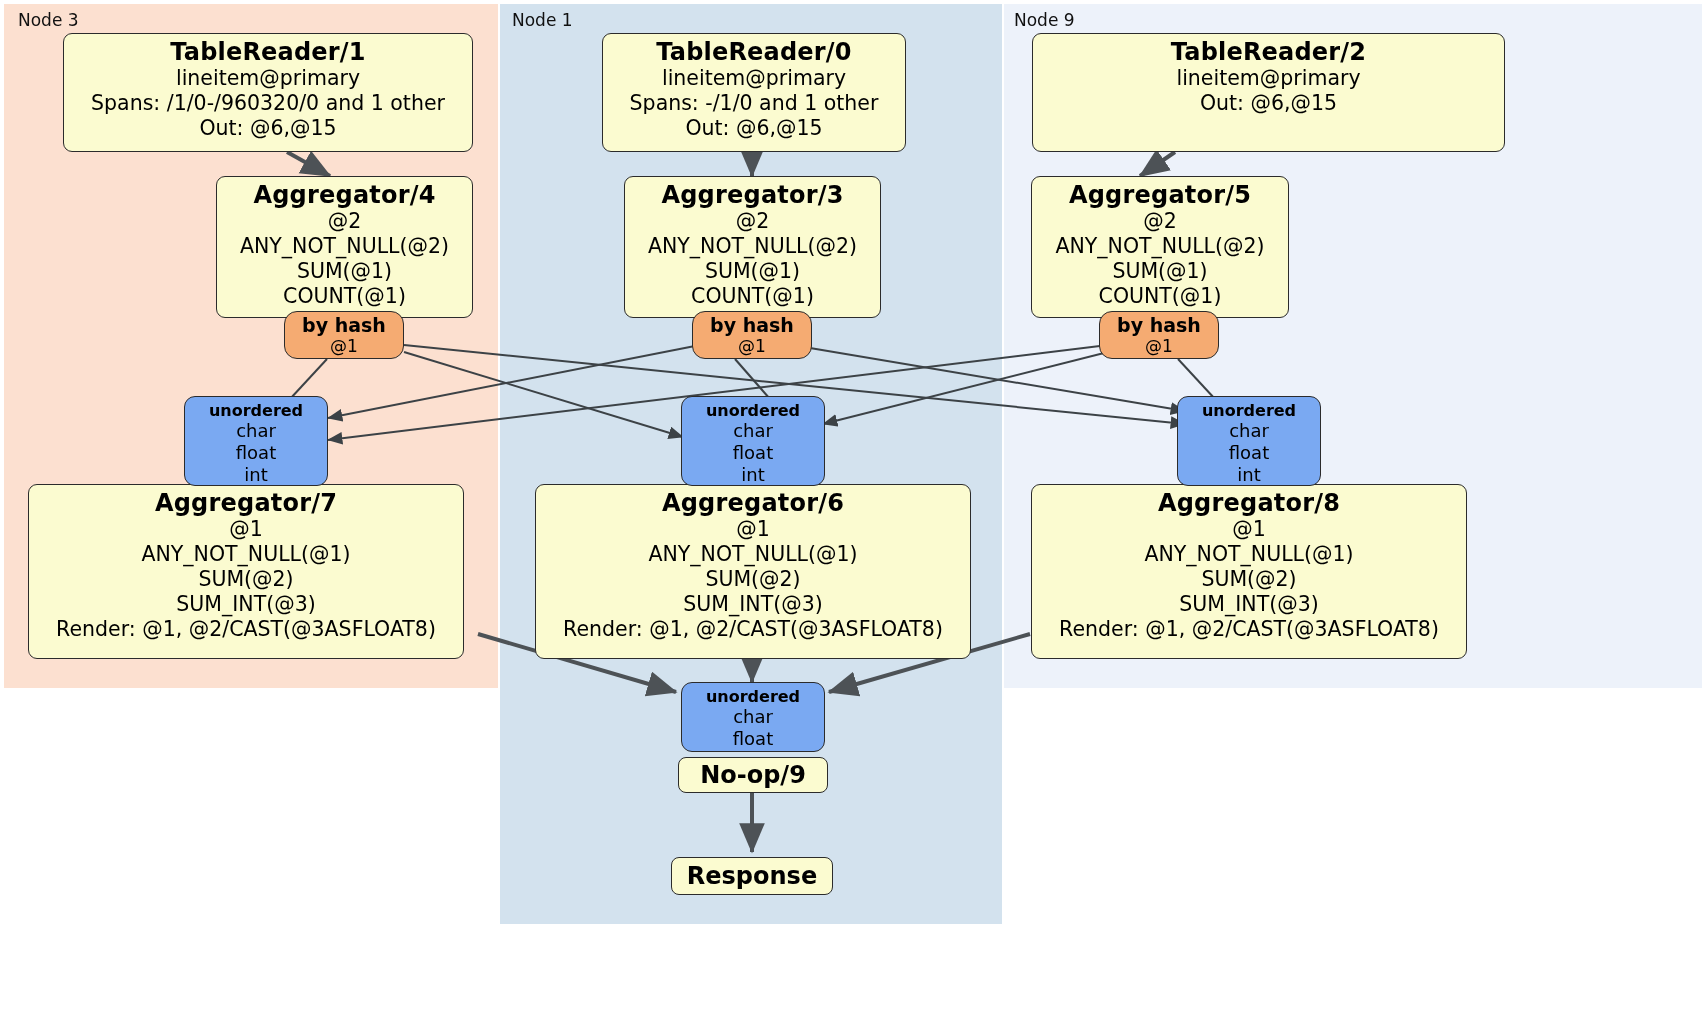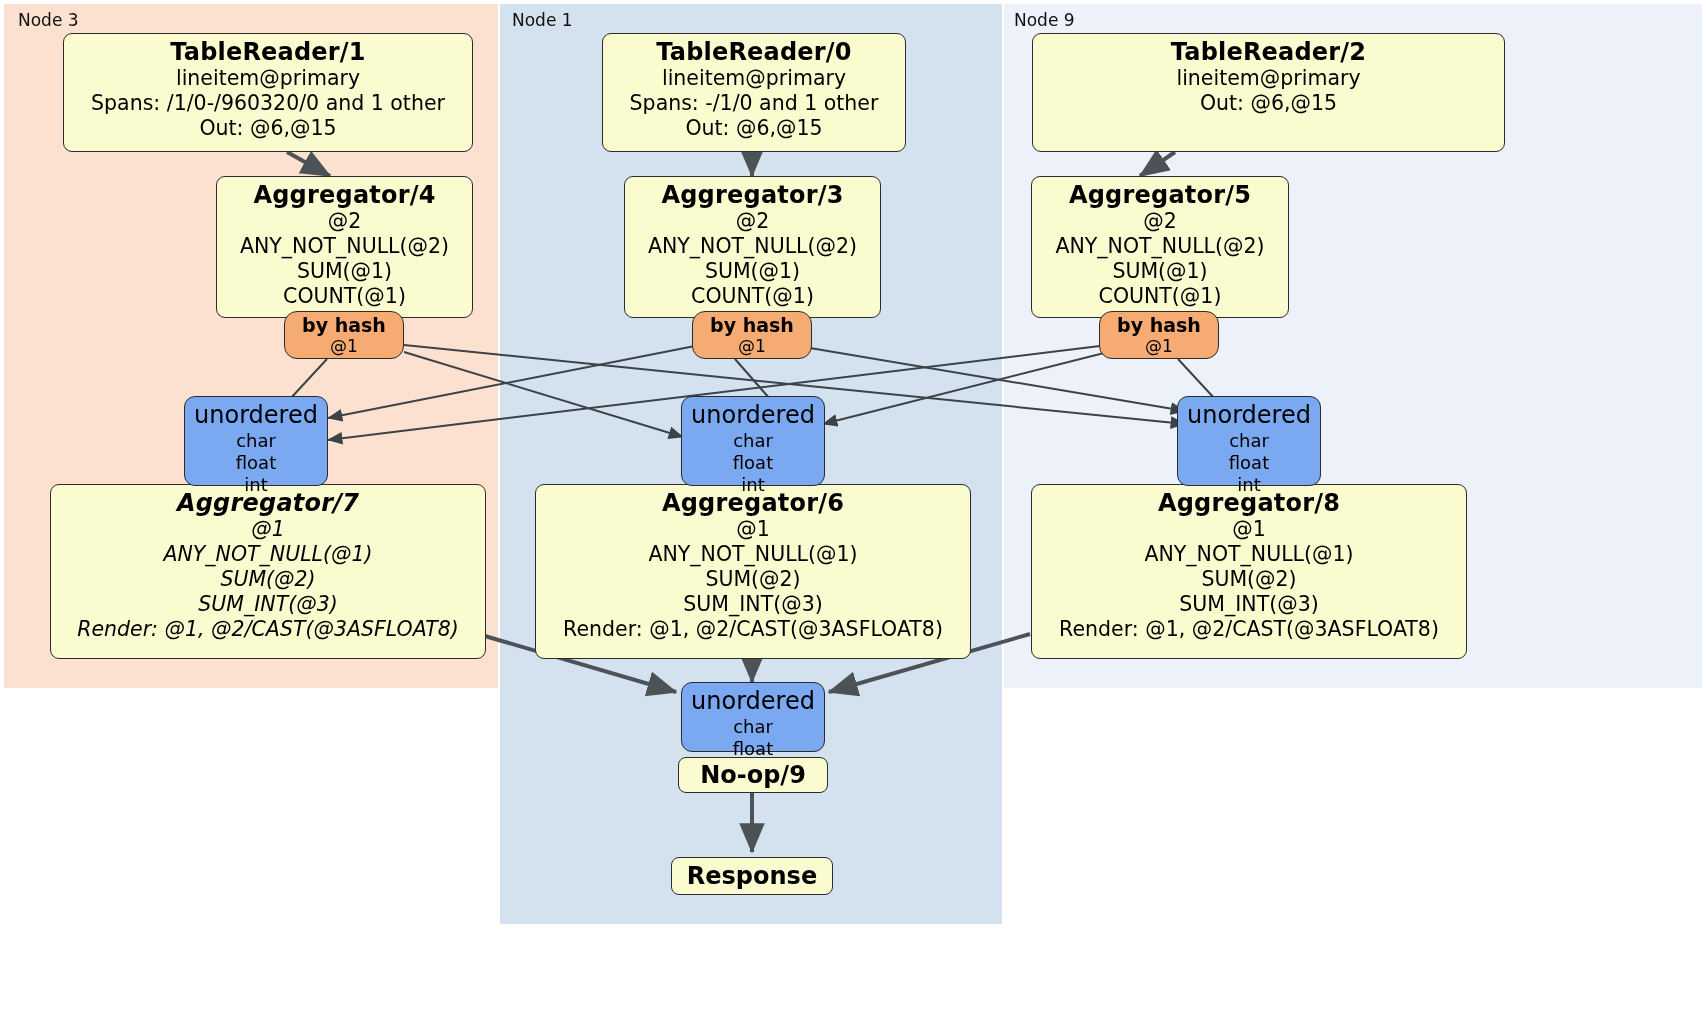--- a/index.html
+++ b/index.html
@@ -62,21 +62,21 @@
   .router .title{font-weight:bold;font-size:19px;line-height:1.12;}
   .router .line{font-size:17px;line-height:1.2;}
 
   .sync{
     background:#7aa9f2;
     border:1.6px solid #2b2b2b;
     border-radius:11px;
     justify-content:flex-start;
     padding-top:5px;
   }
-  .sync .title{font-weight:normal;font-size:24px;line-height:1.15;}
+  .sync .title{font-weight:bold;font-size:16px;line-height:1.15;}
   .sync .line{font-size:18px;line-height:1.22;}
 
   .z-hi{z-index:6;}
   .z-mid{z-index:5;}
   .z-lo{z-index:4;}
 </style>
 </head>
 <body>
 
 <div id="stage">
@@ -143,21 +143,21 @@
     <div class="line">@1</div>
   </div>
 
   <div class="box sync z-hi" style="left:184px;top:396px;width:144px;height:90px;">
     <div class="title">unordered</div>
     <div class="line">char</div>
     <div class="line">float</div>
     <div class="line">int</div>
   </div>
 
-  <div class="box proc z-mid" style="left:50px;top:484px;width:436px;height:175px;font-style:italic;">
+  <div class="box proc z-mid" style="left:28px;top:484px;width:436px;height:175px;">
     <div class="title">Aggregator/7</div>
     <div class="line">@1</div>
     <div class="line">ANY_NOT_NULL(@1)</div>
     <div class="line">SUM(@2)</div>
     <div class="line">SUM_INT(@3)</div>
     <div class="line">Render: @1, @2/CAST(@3ASFLOAT8)</div>
   </div>
 
   <div class="box proc z-mid" style="left:602px;top:33px;width:304px;height:119px;">
     <div class="title">TableReader/0</div>

